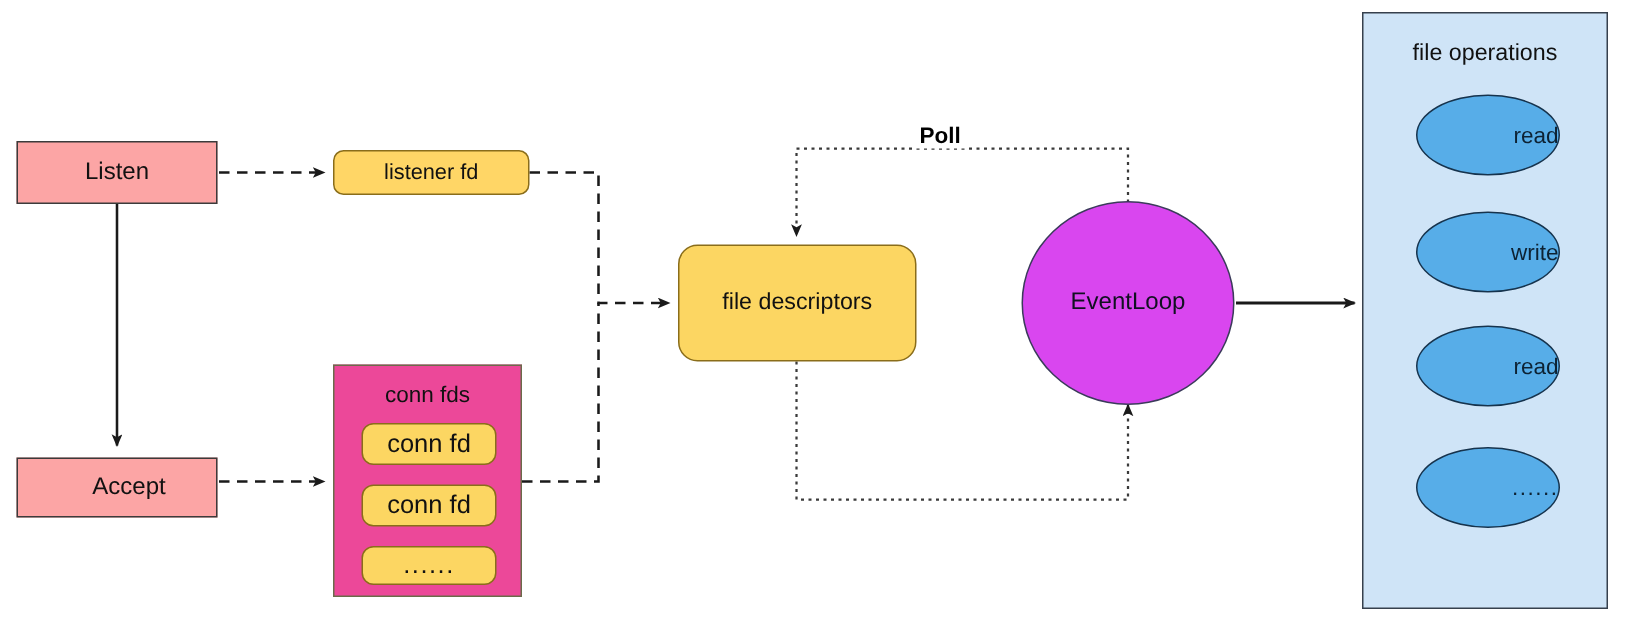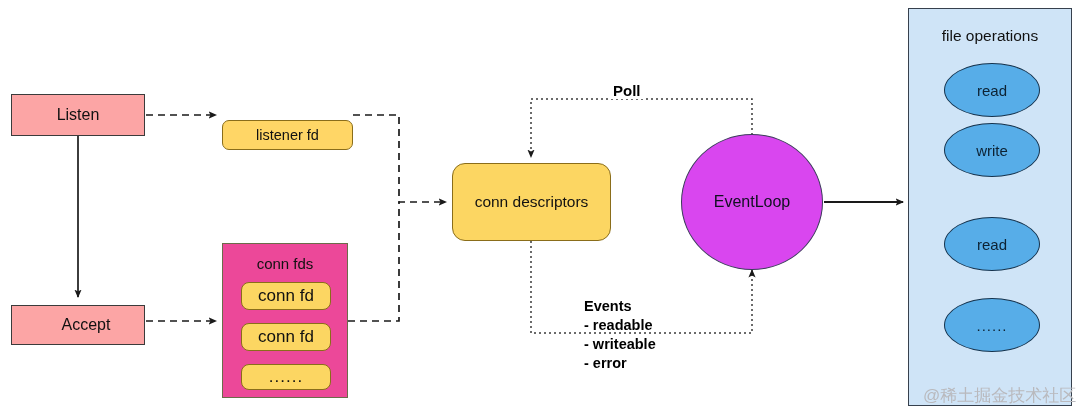--- a/index.html
+++ b/index.html
@@ -38,21 +38,20 @@
   .green-box {
     background: #fca5a5;
     border: 1.6px solid #3b3b3b;
     font-size: 16px;
   }
   .listener-fd {
     background: #ffd666;
     border: 1.6px solid #8a6d1a;
     border-radius: 7px;
     font-size: 14.5px;
-    margin-top: 20px;
   }
   .fd-box {
     background: #fcd662;
     border: 1.6px solid #8a6d1a;
     border-radius: 13px;
     font-size: 15.5px;
   }
   .conn-container {
     background: #ec4899;
     border: 1.6px solid #6b6b4a;
@@ -101,21 +100,21 @@
     color: #111111;
   }
   .ops-ellipse {
     position: absolute;
     box-sizing: border-box;
     background: #57ade8;
     border: 1.6px solid #16334d;
     border-radius: 50%;
     display: flex;
     align-items: center;
-    justify-content: center;
+    justify-content: flex-end;
     font-size: 15px;
     color: #0d2233;
   }
   .edge-label {
     position: absolute;
     font-weight: bold;
     font-size: 15px;
     color: #000000;
     background: #ffffff;
     padding: 0 4px;
@@ -196,51 +195,42 @@
     </div>
     <div class="conn-pill" style="left:18px; top:79px; width:90px; height:28px;">
       <span>conn fd</span>
     </div>
     <div class="conn-pill" style="left:18px; top:120px; width:90px; height:26px;">
       <span class="dots">......</span>
     </div>
   </div>
 
   <div class="node fd-box" style="left:452px; top:163px; width:159px; height:78px;">
-    <span>conn descriptors</span>
+    <span>file descriptors</span>
   </div>
 
   <div class="node eventloop" style="left:681px; top:134px; width:142px; height:136px;">
     <span>EventLoop</span>
   </div>
 
   <div class="edge-label" style="left:609px; top:82px;">
     <span>Poll</span>
   </div>
 
-  <div class="events-block" style="left:584px; top:297px;">
-    <div>Events</div>
-    <div>- readable</div>
-    <div>- writeable</div>
-    <div>- error</div>
-  </div>
 
   <div class="node ops-panel" style="left:908px; top:8px; width:164px; height:398px;">
     <div class="ops-title">file operations</div>
     <div class="ops-ellipse" style="left:35px; top:54px; width:96px; height:54px;">
       <span>read</span>
     </div>
-    <div class="ops-ellipse" style="left:35px; top:114px; width:96px; height:54px;">
+    <div class="ops-ellipse" style="left:35px; top:132px; width:96px; height:54px;">
       <span>write</span>
     </div>
     <div class="ops-ellipse" style="left:35px; top:208px; width:96px; height:54px;">
       <span>read</span>
     </div>
     <div class="ops-ellipse" style="left:35px; top:289px; width:96px; height:54px;">
       <span class="dots">......</span>
     </div>
   </div>
 
-  <div class="watermark" style="left:923px; top:384px;">
-    <span>@稀土掘金技术社区</span>
-  </div>
 
 </div>
 
 </body></html>

